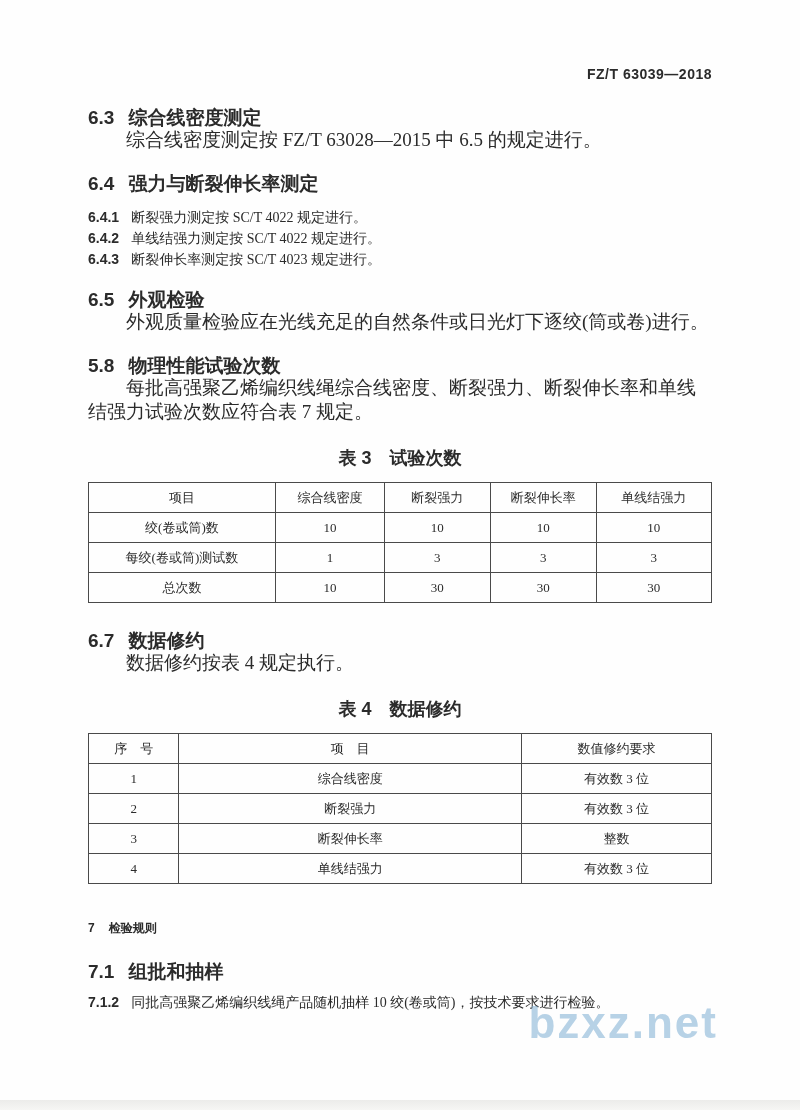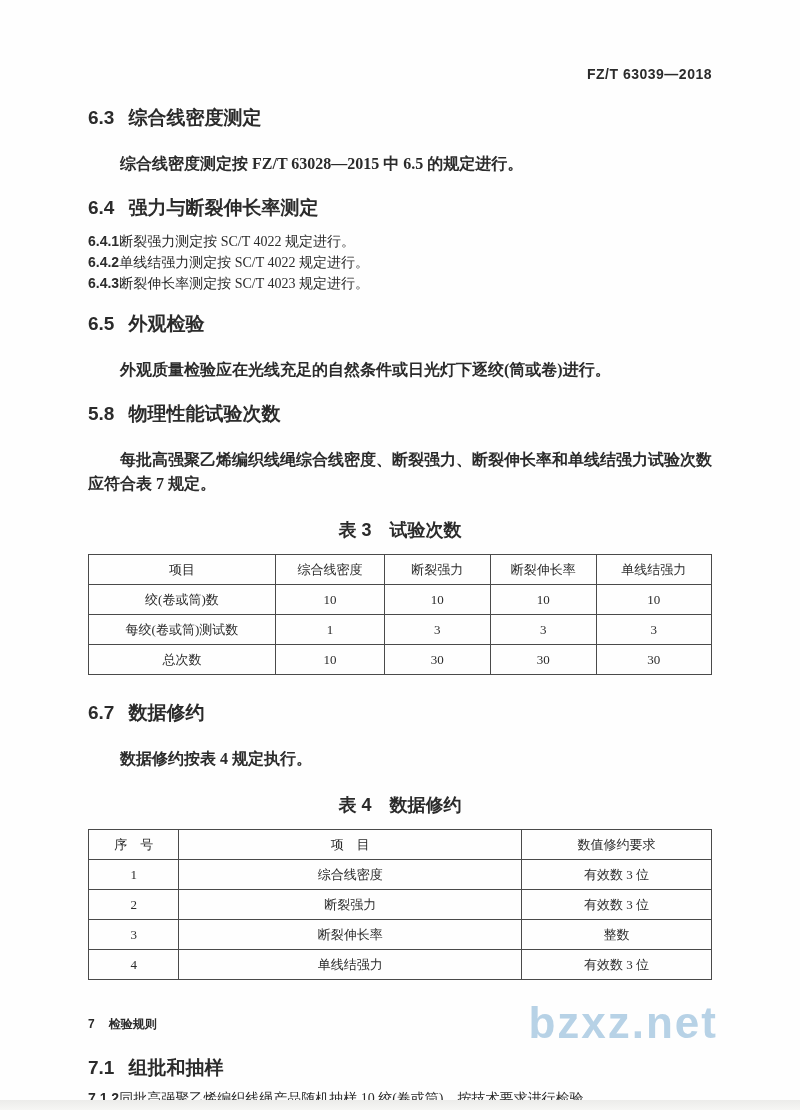--- a/index.html
+++ b/index.html
@@ -30,34 +30,34 @@
   }
   .hnum { margin-right: 14px; }
   .h63 { margin-top: 26px; }
   .h64 { margin-top: 22px; }
   .h65 { margin-top: 20px; }
   .h66 { margin-top: 22px; }
   .h67 { margin-top: 28px; }
   .h7  { margin-top: 34px; font-size: 12px; }
   .h71 { margin-top: 24px; }
   .para {
-    font-size: 16px;
+    font-size: 19px;
     line-height: 24px;
-    margin-top: 24px;
+    margin-top: 0;
     text-indent: 2em;
-    font-weight: bold;
   }
   .clauses { margin-top: 13px; }
   .clause {
     font-size: 14px;
     line-height: 21px;
   }
   .cnum {
     font-family: "Liberation Sans", sans-serif;
     font-weight: bold;
+    margin-right: 12px;
   }
   .caption {
     margin-top: 22px;
     text-align: center;
     font-family: "Liberation Sans", sans-serif;
     font-weight: bold;
     font-size: 18px;
   }
   table {
     width: 100%;

